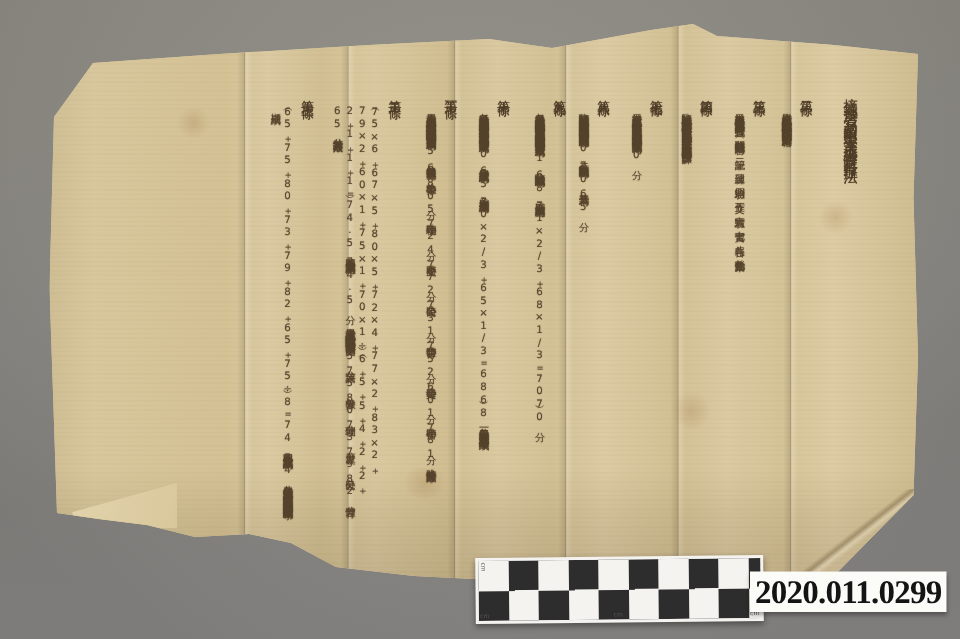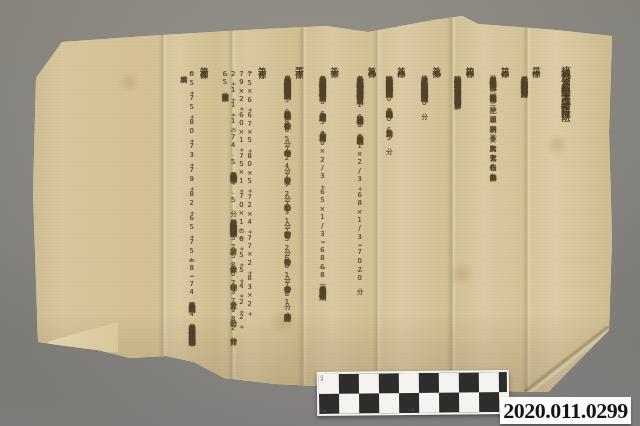--- a/index.html
+++ b/index.html
@@ -82,21 +82,21 @@
     background-image:conic-gradient(#2d2d2d 90deg,#f4f3ef 90deg 180deg,#2d2d2d 180deg 270deg,#f4f3ef 270deg);
     background-size:40px 40px;
   }
   .sb-mark{position:absolute;font-size:4px;color:#555;line-height:1;}
   .sb-left{left:3px;bottom:3px;}
   .sb-mid{left:92px;bottom:3px;}
   .sb-right{right:3px;bottom:3px;}
   .sb-vert{left:3px;top:3px;writing-mode:vertical-rl;}
   
   #catalog{
-    position:absolute;left:500px;top:397px;width:131px;height:27px;
+    position:absolute;left:500px;top:381px;width:131px;height:27px;
     background:#fbfbf8;color:#141414;
     font-family:"Liberation Serif","DejaVu Serif",serif;
     font-size:22px;font-weight:600;line-height:27px;text-align:center;
     letter-spacing:-0.5px;box-shadow:0 2px 3px rgba(0,0,0,0.35);
     white-space:nowrap;overflow:hidden;
   }
 </style>
 </head>
 <body>
 

